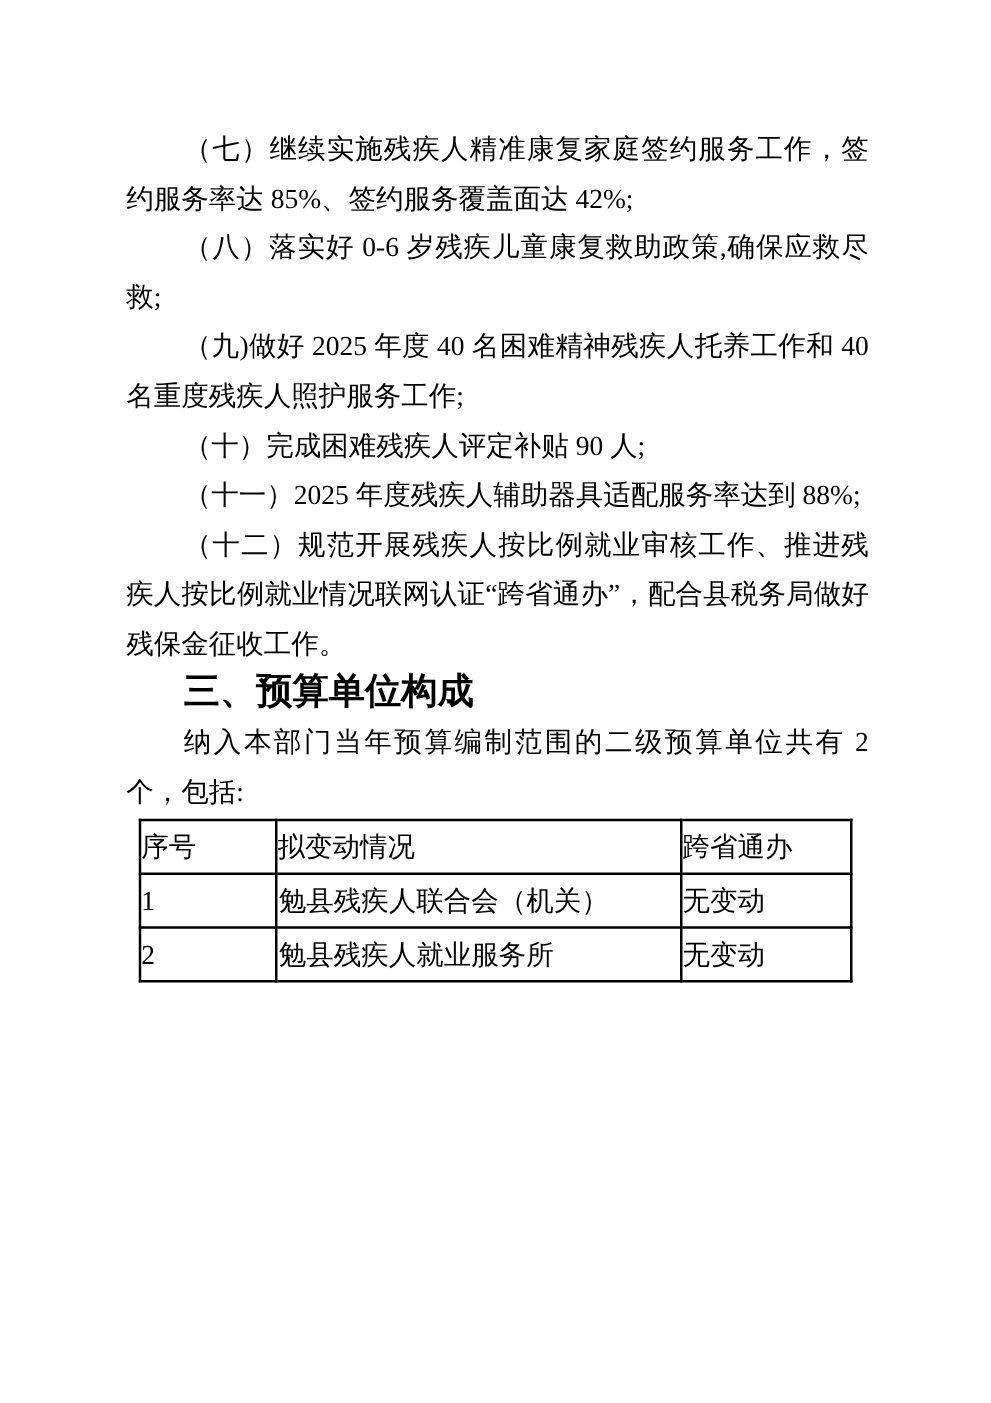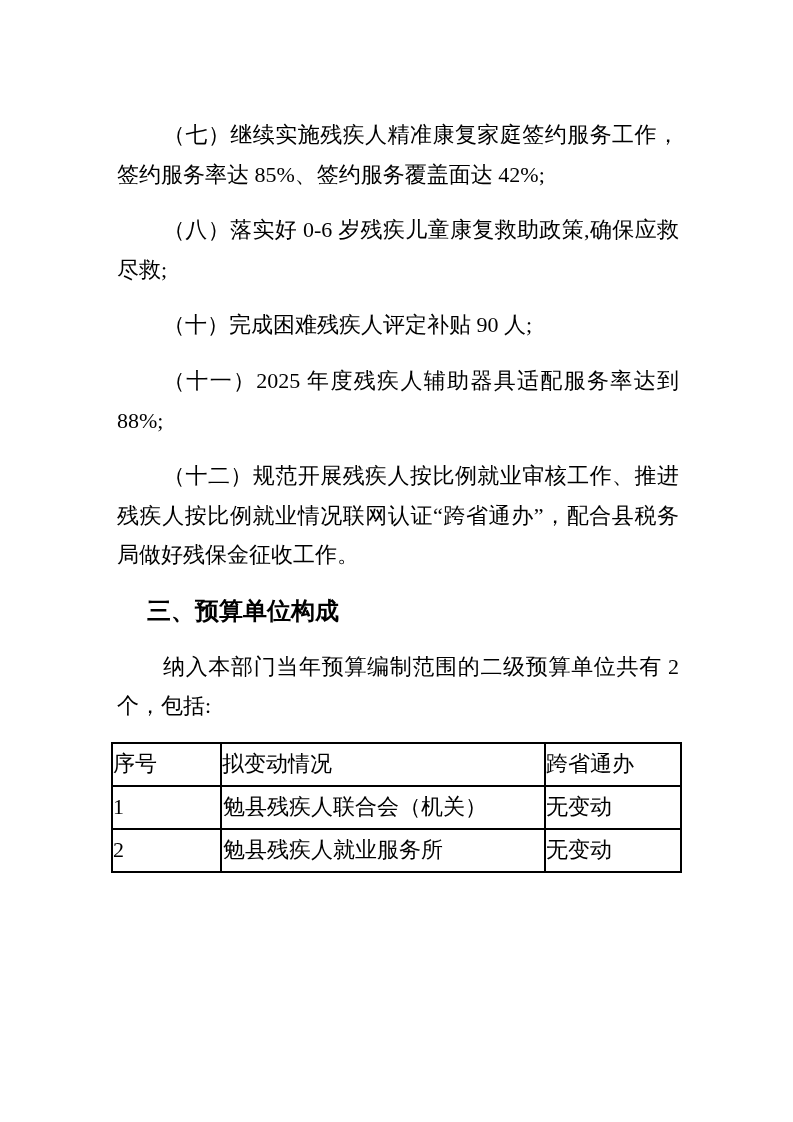--- a/index.html
+++ b/index.html
@@ -16,33 +16,33 @@
     overflow: hidden;
   }
   .doc {
     position: absolute;
     left: 101px;
     top: 99px;
     width: 594px;
     color: #000000;
   }
   p.body-para {
-    margin: 16px;
+    margin: 0;
     font-family: "Liberation Serif", "DejaVu Serif", serif;
     font-size: 22px;
     line-height: 39.6px;
     text-align: justify;
     text-indent: 46px;
     color: #000000;
   }
   p.section-heading {
     margin: 0;
-    font-family: Liberation Sans, sans-serif;
+    font-family: Liberation Mono, monospace;
     font-weight: 700;
-    font-size: 24px;
+    font-size: 29px;
     line-height: 39.6px;
     text-indent: 46px;
     color: #000000;
   }
   table.units-table {
     border-collapse: collapse;
     table-layout: fixed;
     width: 569px;
     margin: 2px 0 0 10px;
     font-family: "Liberation Serif", "DejaVu Serif", serif;
@@ -68,20 +68,21 @@
   }
 </style>
 </head>
 <body>
 
 <div class="page">
   <div class="doc">
 
     <p class="body-para">（七）继续实施残疾人精准康复家庭签约服务工作，签约服务率达 85%、签约服务覆盖面达 42%;</p>
     <p class="body-para">（八）落实好 0-6 岁残疾儿童康复救助政策,确保应救尽救;</p>
+    <p class="body-para">（九)做好 2025 年度 40 名困难精神残疾人托养工作和 40 名重度残疾人照护服务工作;</p>
     <p class="body-para">（十）完成困难残疾人评定补贴 90 人;</p>
     <p class="body-para">（十一）2025 年度残疾人辅助器具适配服务率达到 88%;</p>
     <p class="body-para">（十二）规范开展残疾人按比例就业审核工作、推进残疾人按比例就业情况联网认证“跨省通办”，配合县税务局做好残保金征收工作。</p>
 
     <p class="section-heading">三、预算单位构成</p>
 
     <p class="body-para">纳入本部门当年预算编制范围的二级预算单位共有 2 个，包括:</p>
 
     <table class="units-table">
       <colgroup>

